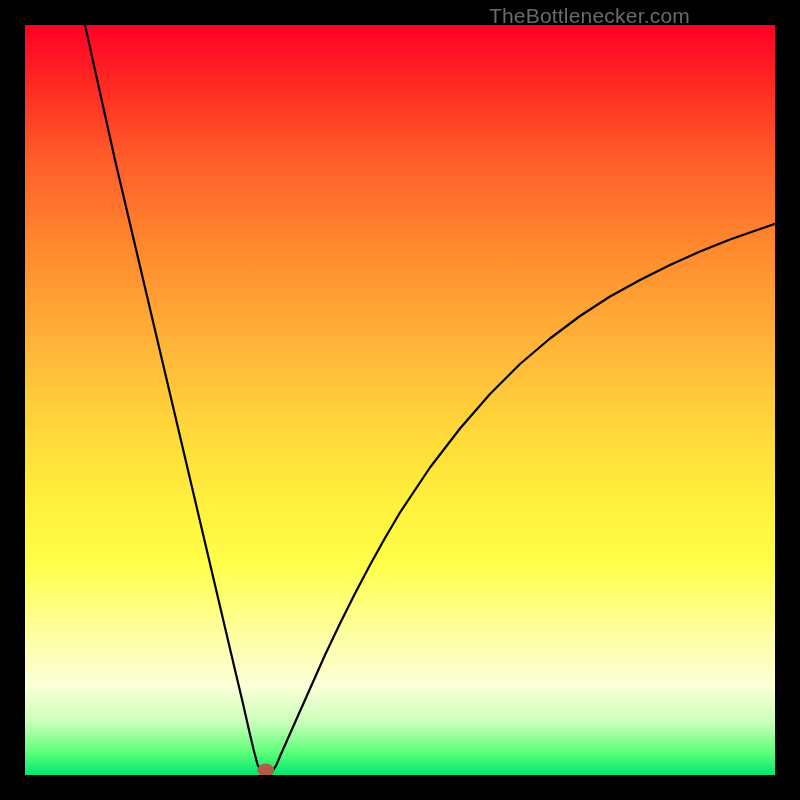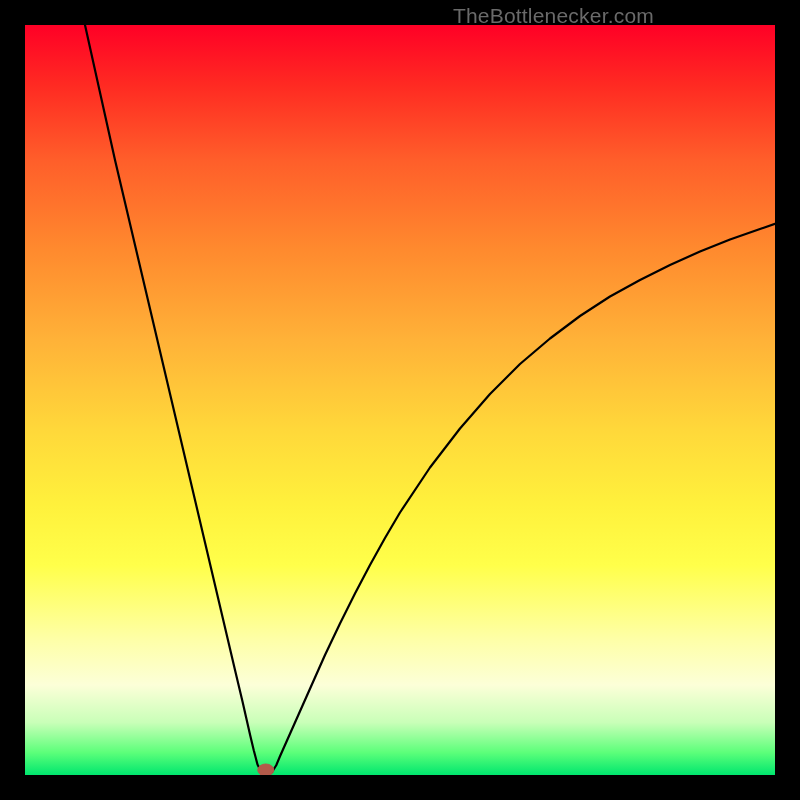--- a/index.html
+++ b/index.html
@@ -9,20 +9,21 @@
     height: 800px;
     background: #000;
     font-family: Arial, Helvetica, sans-serif;
     overflow: hidden;
   }
   .frame {
     position: relative;
     width: 664px;
     height: 800px;
     background: #000;
+    padding-left: 36px;
   }
   .watermark {
     position: absolute;
     top: 4px;
     right: 10px;
     color: #6a6a6a;
     font-size: 21px;
     font-weight: 400;
     letter-spacing: 0.2px;
     z-index: 50;

